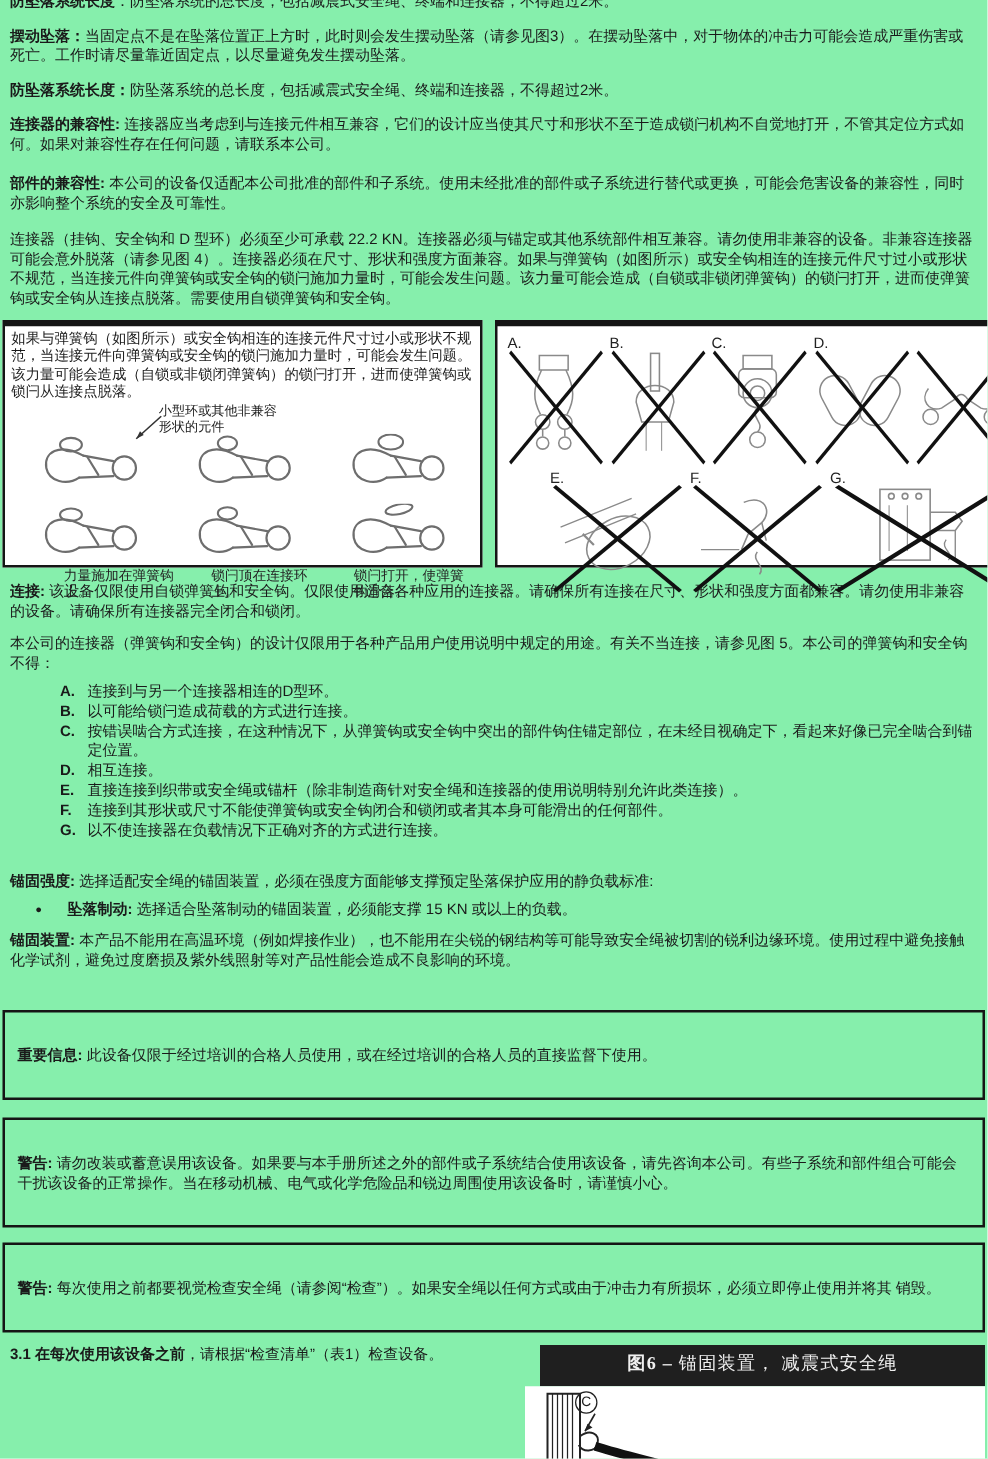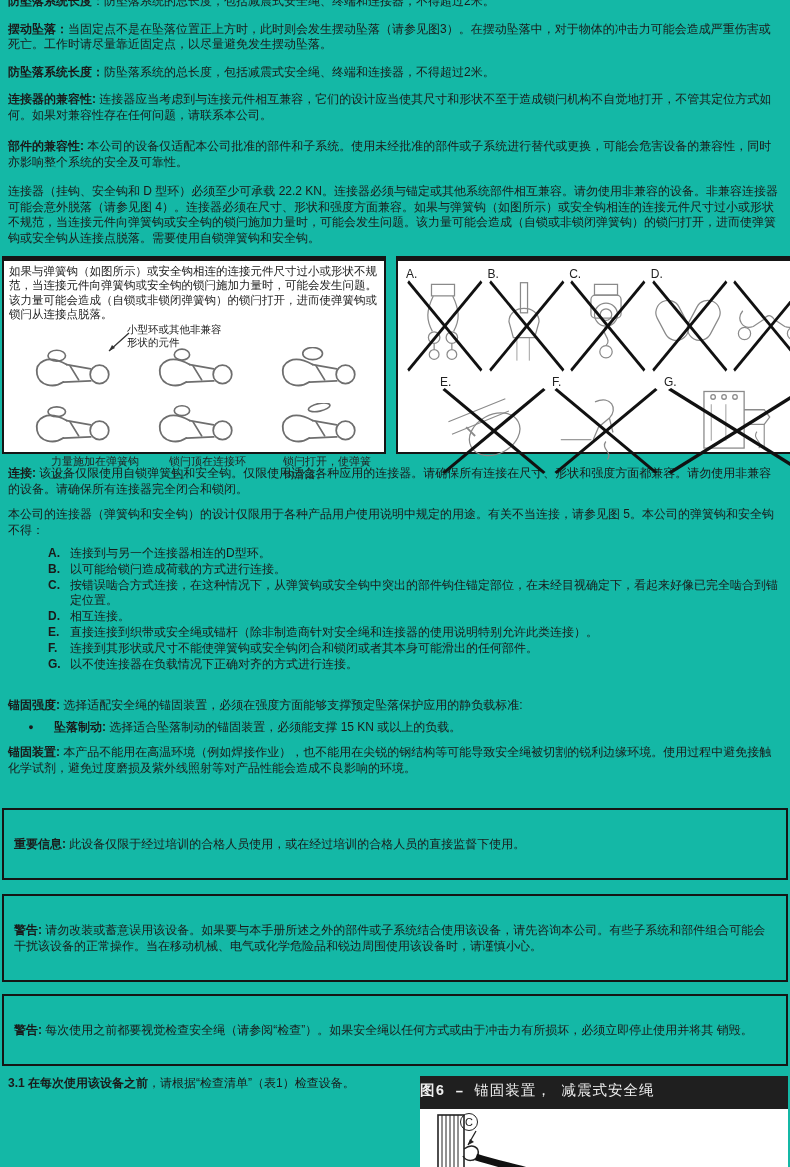--- a/index.html
+++ b/index.html
@@ -1,18 +1,18 @@
 <!DOCTYPE html>
 <html><head>
 <meta charset="utf-8">
 <style>
   html,body{margin:0;padding:0;background:#fff;}
   .page{
     position:relative;width:790px;height:1167px;overflow:hidden;
-    background:#14b8a6;color:#1a1a1a;
+    background:#86efac;color:#1a1a1a;
     font-family:"Liberation Sans",sans-serif;
     font-size:12px;line-height:15.5px;
   }
   .inner{padding:0 8px;}
   p{margin:0;}
   .para{margin-top:12px;}
   .cut{margin-top:-6px;}
   b{font-weight:bold;}
   
   .fig-row{display:flex;gap:10px;margin-top:10px;height:198px;}
@@ -50,22 +50,22 @@
   .dot{flex:0 0 46px;text-align:center;font-size:9px;line-height:15.5px;}
   
   .wbox{border:2px solid #151515;margin:0 2px;padding:26px 10px;line-height:16px;}
   .mt46{margin-top:32px;}.mt26{margin-top:26px;}.mt22{margin-top:12px;}
   .mt16{margin-top:16px;}.mt14{margin-top:14px;}.mt12{margin-top:12px;}
   .mt10{margin-top:10px;}
   
   .bottom{display:flex;margin-top:10px;}
   .bottom-left{flex:0 0 400px;padding-left:8px;}
   .fig6{flex:1;margin-left:12px;margin-right:2px;}
-  .fig6-header{background:#1f1f1f;color:#efefef;text-align:left;padding:8px 0 9px 0;
-    font-family:Liberation Mono, monospace;font-size:14.5px;letter-spacing:1px;}
+  .fig6-header{background:#1f1f1f;color:#efefef;text-align:center;padding:8px 0 9px 0;
+    font-family:Liberation Serif, serif;font-size:14.5px;letter-spacing:1px;margin-left:12px;}
   .fig6-body{position:relative;height:70px;background:#fff;}
   .circled-c{position:absolute;left:40px;top:4px;width:16px;height:16px;border:1.6px solid #222;
     border-radius:50%;text-align:center;line-height:16px;font-size:11px;color:#222;}
   .s32{margin-top:9px;}
 </style>
 </head>
 <body>
 
 <div class="page">
 

